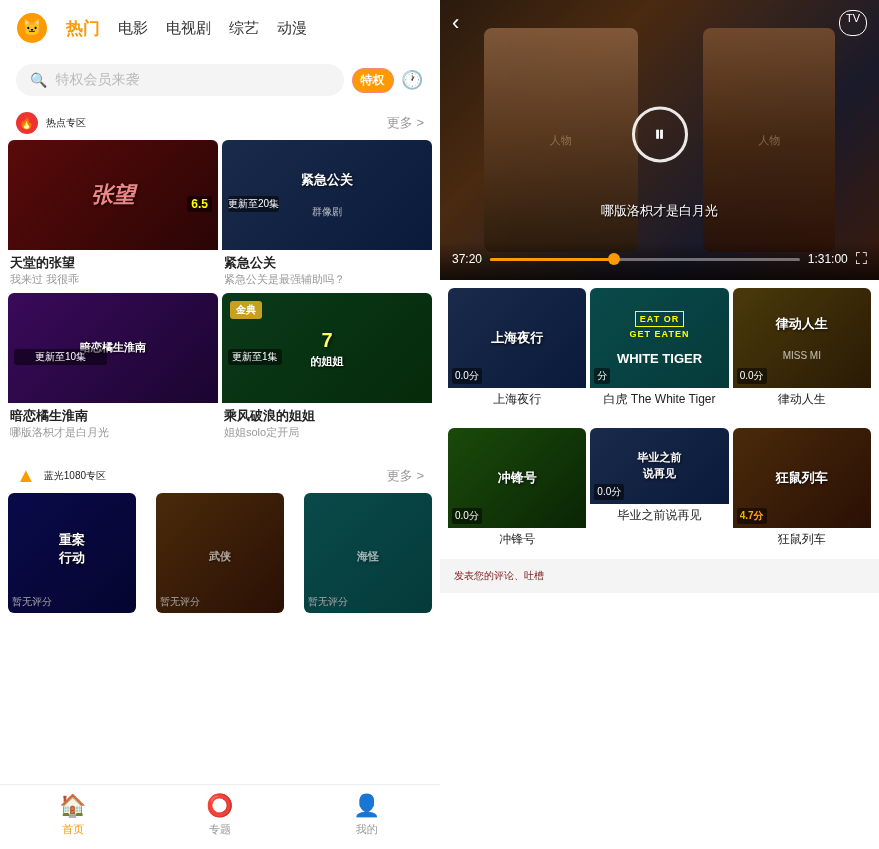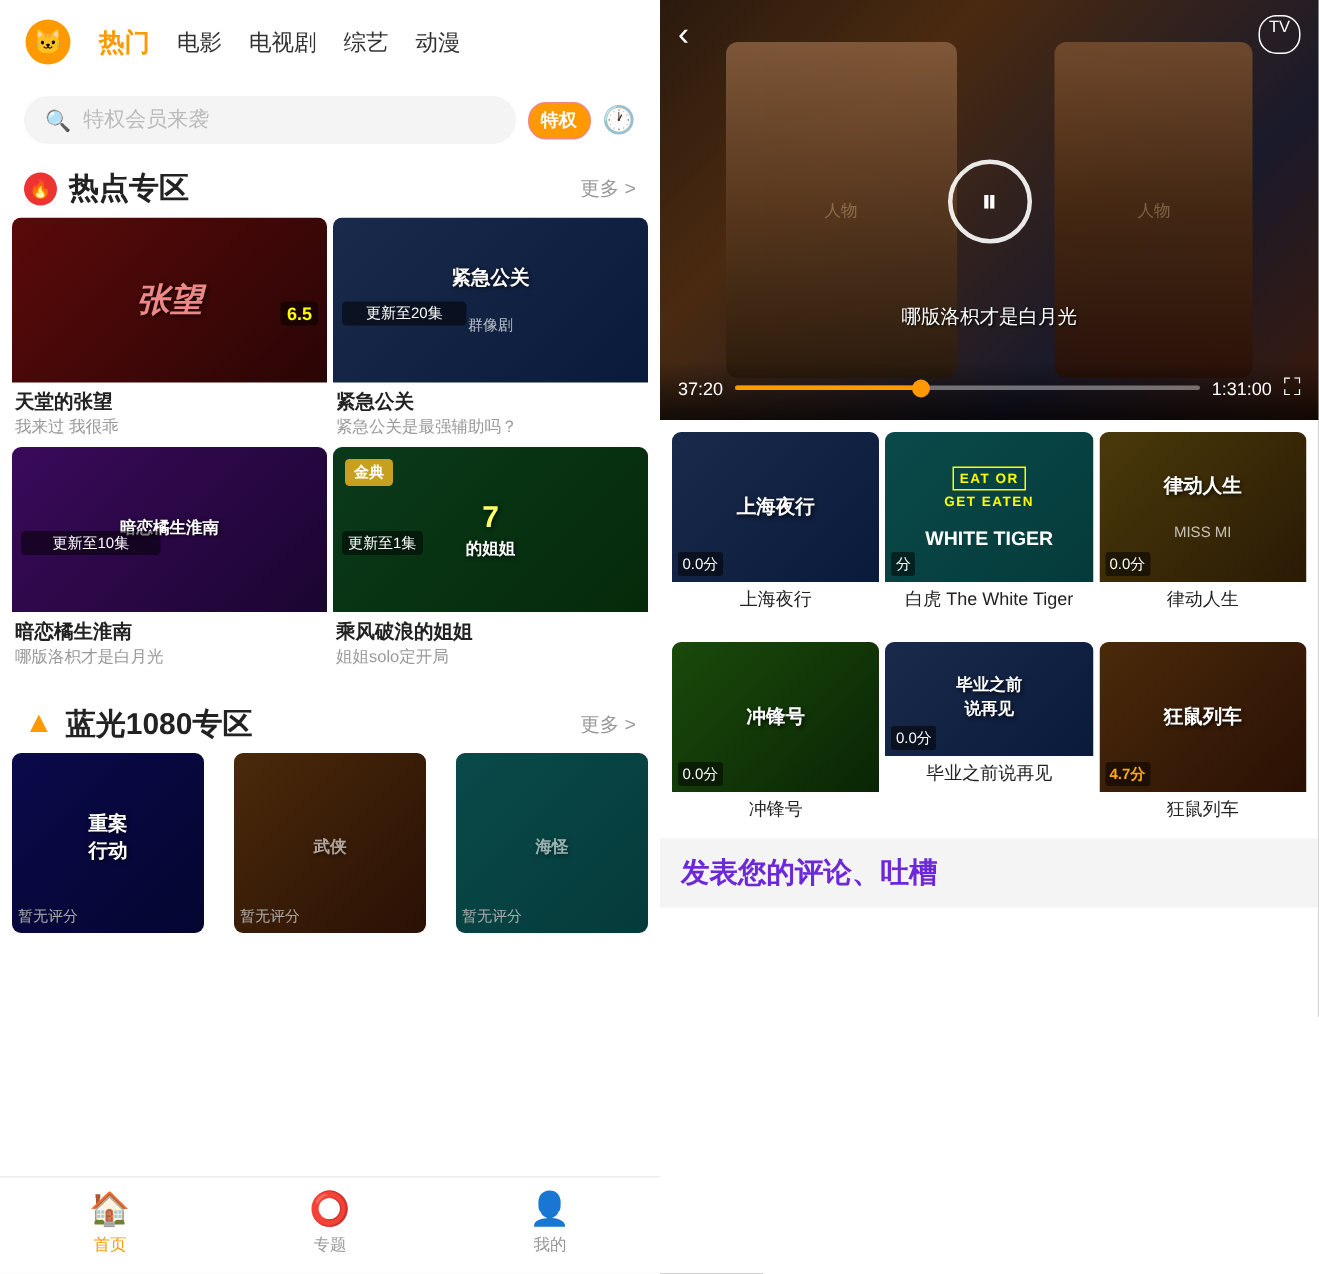--- a/index.html
+++ b/index.html
@@ -83,22 +83,22 @@
     }
     .section-icon {
       width: 22px;
       height: 22px;
       background: #e33;
       border-radius: 50%;
       display: flex; align-items: center; justify-content: center;
       color: #fff; font-size: 12px;
     }
     .section-title {
-      font-size: 20px;
-      font-weight: bold;
+      font-size: 10px;
+      font-weight: normal;
       color: #222;
     }
     .section-more {
       margin-left: auto;
       color: #999;
       font-size: 13px;
       cursor: pointer;
     }
 
     
@@ -319,23 +319,22 @@
     }
 
     
     .comment-bar {
       background: #f4f4f4;
       padding: 10px 14px;
       display: flex;
       align-items: center;
     }
     .comment-placeholder {
-      color: #6d28d9;
-      font-size: 19px;
-      font-weight: bold;
+      color: #7f1d1d;
+      font-size: 10px;
     }
 
     
     .c-dark-red { background: linear-gradient(135deg, #5a0a0a, #2a0505); }
     .c-dark-blue { background: linear-gradient(135deg, #1a2a4a, #0a1a3a); }
     .c-dark-green { background: linear-gradient(135deg, #0a3a1a, #052a0a); }
     .c-dark-purple { background: linear-gradient(135deg, #3a0a5a, #1a0530); }
     .c-teal { background: linear-gradient(135deg, #0a4a4a, #053a3a); }
     .c-dark-warm { background: linear-gradient(135deg, #4a3a0a, #2a1a05); }
     .c-navy { background: linear-gradient(135deg, #0a0a4a, #050530); }
@@ -422,21 +421,21 @@
           <div class="card-title">天堂的张望</div>
           <div class="card-sub">我来过 我很乖</div>
         </div>
       </div>
 
       <div class="content-card">
         <div class="card-thumb-placeholder c-dark-blue">
           <div class="mock-thumb">
             <div class="mock-title-overlay">紧急公关</div>
             <div class="mock-sub-overlay">群像剧</div>
-            <div style="position:absolute;bottom:38px;left:6px;background:rgba(0,0,0,0.5);color:#fff;font-size:10px;padding:1px 16px;border-radius:3px;">更新至20集</div>
+            <div style="position:absolute;bottom:38px;left:6px;background:rgba(0,0,0,0.5);color:#fff;font-size:10px;padding:1px 0;border-radius:3px;">更新至20集</div>
           </div>
         </div>
         <div class="card-info">
           <div class="card-title">紧急公关</div>
           <div class="card-sub">紧急公关是最强辅助吗？</div>
         </div>
       </div>
 
       <div class="content-card">
         <div class="card-thumb-placeholder c-dark-purple">

